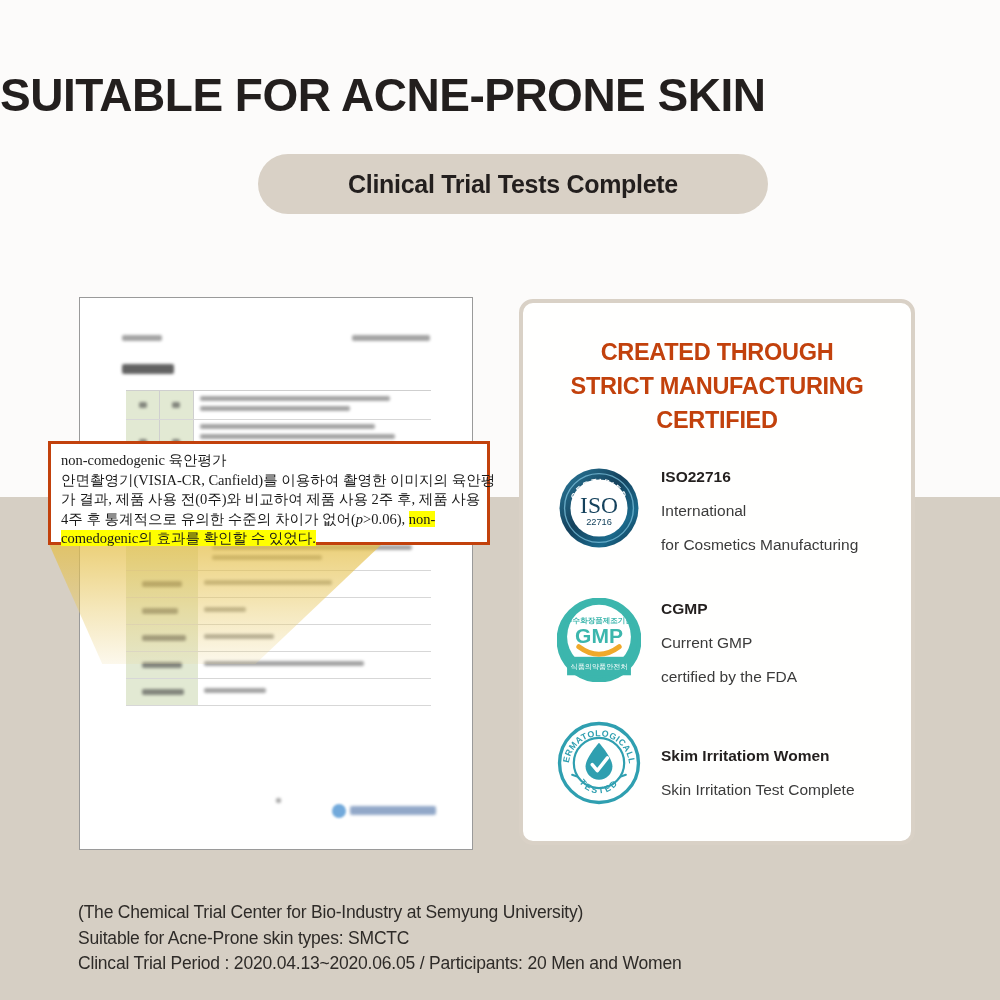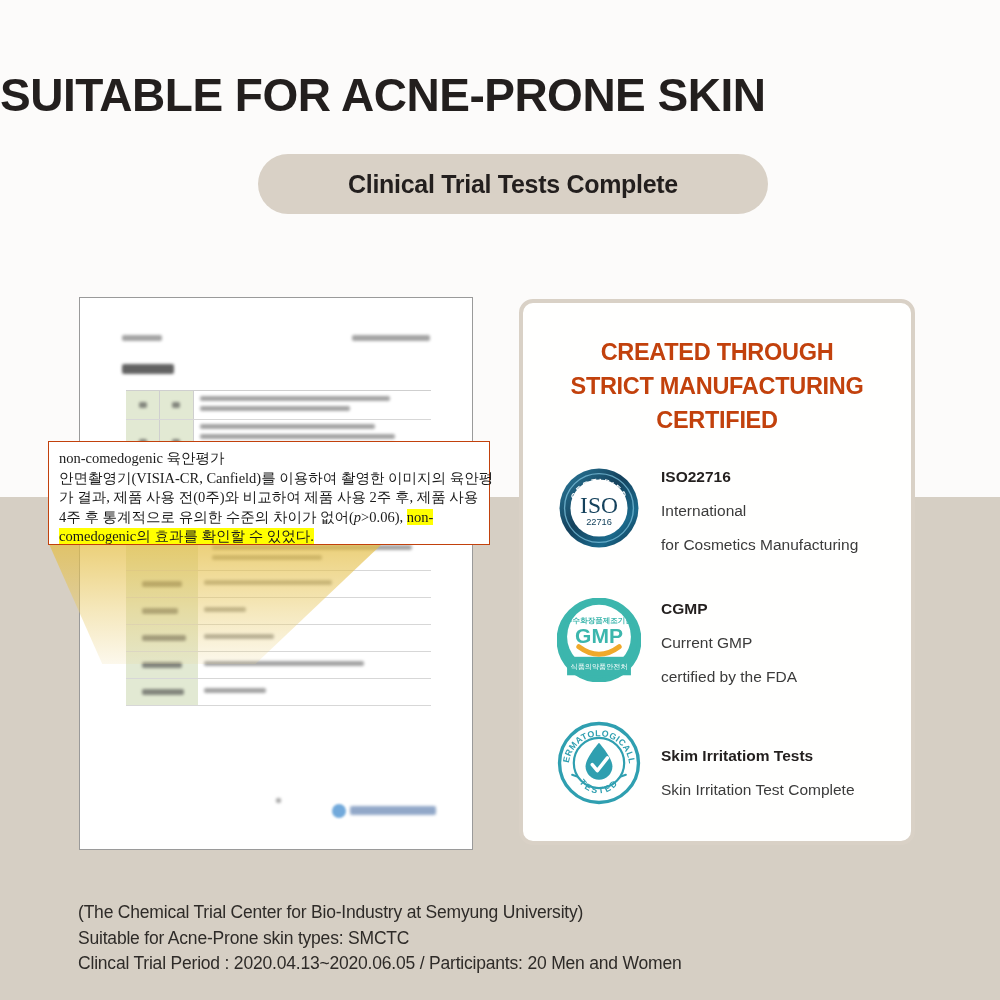--- a/index.html
+++ b/index.html
@@ -41,21 +41,21 @@
   .stamp{position:absolute;left:252px;top:505px;width:105px;height:16px;}
   .stamp-dot{position:absolute;left:0;top:1px;width:14px;height:14px;border-radius:50%;background:#5a9bd5;filter:blur(.8px);opacity:.85;}
   .stamp-tx{position:absolute;left:18px;top:3px;width:86px;height:9px;background:#4a6fa5;filter:blur(1.6px);opacity:.6;border-radius:2px;}
 
   
   .funnel{position:absolute;left:49px;top:544px;width:333px;height:120px;
      background:linear-gradient(180deg, rgba(228,190,70,.72) 0%, rgba(233,203,105,.45) 55%, rgba(238,216,150,.18) 100%);
      clip-path:polygon(0 0, 100% 0, 62% 100%, 16% 100%);}
   .callout{
     position:absolute;left:48px;top:441px;width:442px;height:104px;
-    background:#ffffff;border:1px solid #c2410c;box-sizing:border-box;
+    background:#ffffff;border:3px solid #c2410c;box-sizing:border-box;
     padding:7px 10px 0 10px;
     font-family:"Liberation Serif","DejaVu Serif",serif;
     font-size:14.5px;line-height:19.5px;color:#1a1a1a;
   }
   .callout .ln{white-space:nowrap;}
   .hl{background:#ffff00;}
   .it{font-style:italic;}
 
   
   .panel{
@@ -271,21 +271,21 @@
         <text font-family="Liberation Sans, sans-serif" font-size="10.5" font-weight="bold" fill="#2f9fb0" letter-spacing="2.4">
           <textPath href="#dBot" startOffset="50%" text-anchor="middle">TESTED</textPath>
         </text>
         <path d="M50,26 C50,26 66,44 66,54 a16,16 0 0 1 -32,0 C34,44 50,26 50,26 Z" fill="#2f9fb0"></path>
         <path d="M42,52 l6,7 l12,-15" fill="none" stroke="#ffffff" stroke-width="4.2" stroke-linecap="round" stroke-linejoin="round"></path>
         <path d="M18,64 l6,2" stroke="#2f9fb0" stroke-width="2.4" stroke-linecap="round"></path>
         <path d="M82,64 l-6,2" stroke="#2f9fb0" stroke-width="2.4" stroke-linecap="round"></path>
       </svg>
     </div>
     <div class="certtext" style="padding-top:24px;">
-      <div class="t">Skim Irritatiom Tests</div>
+      <div class="t">Skim Irritatiom Women</div>
       <div class="d">Skin Irritation Test Complete</div>
     </div>
   </div>
 </div>
 
 <div class="caption">
   <div>(The Chemical Trial Center for Bio-Industry at Semyung University)</div>
   <div>Suitable for Acne-Prone skin types: SMCTC</div>
   <div>Clincal Trial Period : 2020.04.13~2020.06.05 / Participants: 20 Men and Women</div>
 </div>

